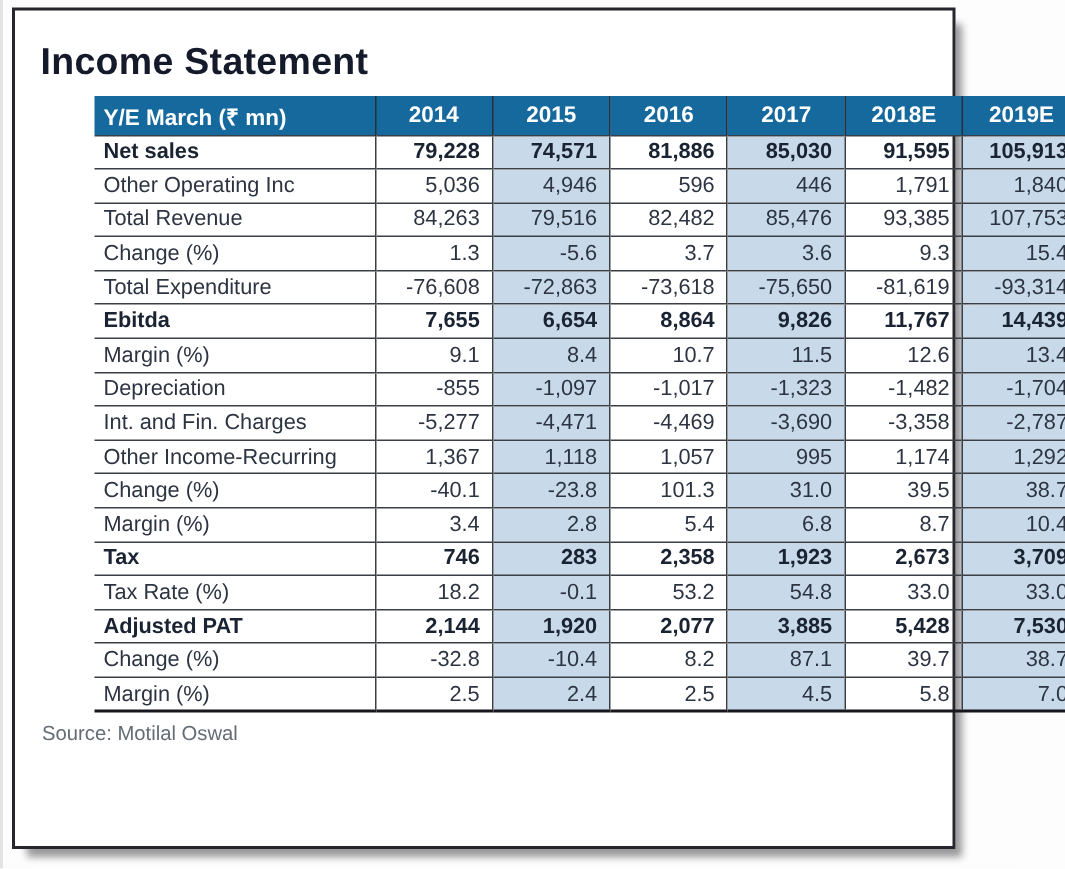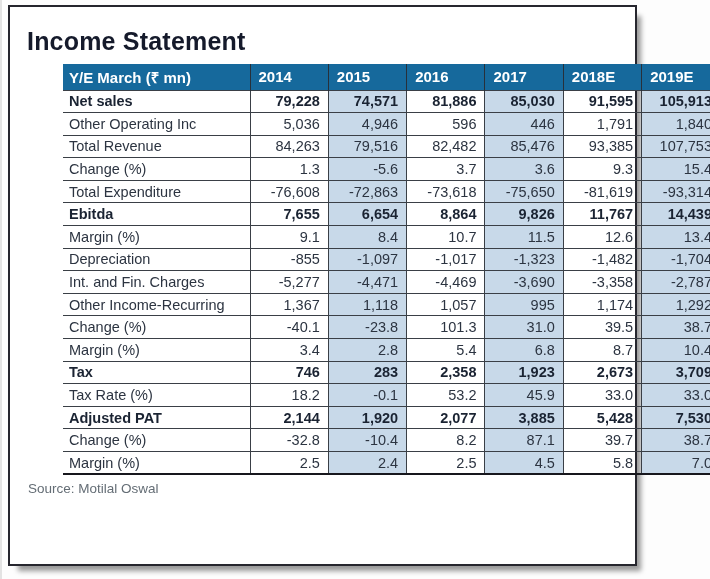--- a/index.html
+++ b/index.html
@@ -22,21 +22,21 @@
     padding:20px 0 0 17px;
     box-shadow:7px 8px 5px -3px rgba(0,0,0,0.40);
   }
   h1{
     font-size:25px;line-height:28px;font-weight:bold;color:var(--title);
     letter-spacing:0.2px;margin:0 0 9px 0;
   }
   table{border-collapse:collapse;table-layout:fixed;width:657px;margin-left:36px;}
   thead th{
     background:var(--header-bg);color:#ffffff;font-weight:bold;font-size:15px;
-    height:26px;text-align:left;padding:0 8px;border-left:1px solid #27303a;
+    height:26px;text-align:center;padding:0 8px;border-left:1px solid #27303a;
   }
   thead th:first-child{text-align:left;border-left:none;width:187px;padding-left:6px;}
   tbody td{
     font-size:14.5px;color:var(--text);height:22.6px;padding:0 8px;
     text-align:right;border-top:1px solid var(--grid);border-left:1px solid var(--grid);
     white-space:nowrap;overflow:hidden;
   }
   tbody td:first-child{text-align:left;border-left:none;padding-left:6px;}
   tbody td.shaded{background:var(--shade);}
   tbody tr.bold td{font-weight:bold;color:var(--bold-text);}
@@ -179,21 +179,21 @@
           <td>2,358</td>
           <td class="shaded">1,923</td>
           <td>2,673</td>
           <td class="shaded">3,709</td>
         </tr>
         <tr>
           <td>Tax Rate (%)</td>
           <td>18.2</td>
           <td class="shaded">-0.1</td>
           <td>53.2</td>
-          <td class="shaded">45.9</td>
+          <td class="shaded">54.8</td>
           <td>33.0</td>
           <td class="shaded">33.0</td>
         </tr>
         <tr class="bold">
           <td>Adjusted PAT</td>
           <td>2,144</td>
           <td class="shaded">1,920</td>
           <td>2,077</td>
           <td class="shaded">3,885</td>
           <td>5,428</td>

